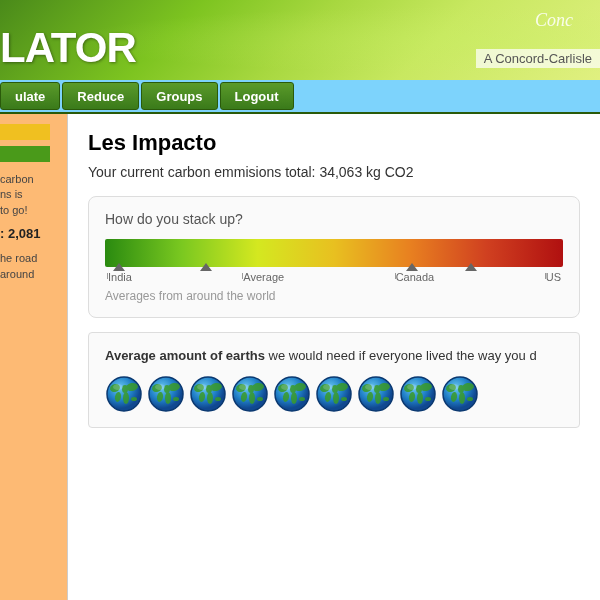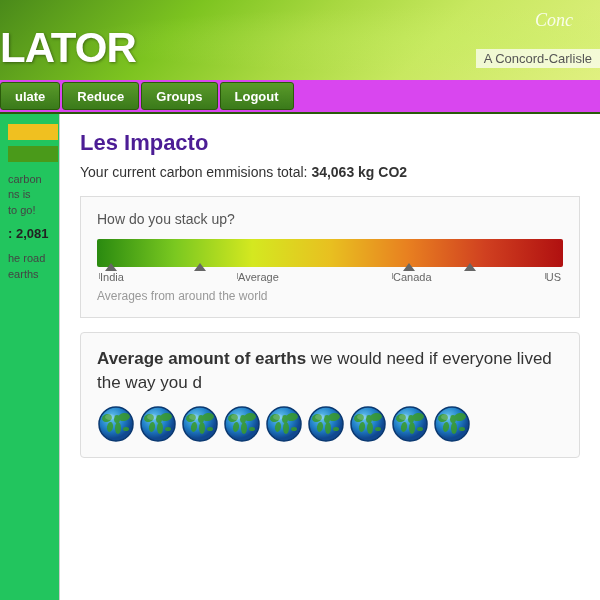--- a/index.html
+++ b/index.html
@@ -37,21 +37,21 @@
       bottom: 12px;
       right: 0px;
       color: #555;
       font-size: 13px;
       background: rgba(255,255,255,0.7);
       padding: 2px 8px;
     }
 
     
     .navbar {
-      background: #d946ef;
+      background: #7dd3fc;
       height: 34px;
       display: flex;
       align-items: center;
       padding: 0 0px;
       border-bottom: 2px solid #2a5a0a;
     }
     .nav-item {
       background: linear-gradient(to bottom, #5a9a2a, #3a7a1a);
       border: 1px solid #2a5a0a;
       color: white;
@@ -68,24 +68,24 @@
     }
 
     
     .layout {
       display: flex;
       height: 486px;
     }
 
     
     .sidebar {
-      width: 60px;
-      background: #22c55e;
+      width: 68px;
+      background: #fdba74;
       border-right: 1px solid #ccc;
-      padding: 10px 8px;
+      padding: 10px 0;
       flex-shrink: 0;
     }
     .sidebar-bar {
       height: 16px;
       background: #f0c020;
       margin-bottom: 6px;
       width: 50px;
     }
     .sidebar-bar-green {
       height: 16px;
@@ -108,37 +108,37 @@
 
     
     .main {
       flex: 1;
       padding: 16px 20px;
       background: white;
       overflow-y: auto;
     }
     .page-title {
       font-size: 22px;
-      color: #4c1d95;
+      color: #000000;
       font-weight: bold;
       margin-bottom: 8px;
     }
     .carbon-summary {
       font-size: 14px;
       color: #333;
       margin-bottom: 16px;
     }
     .carbon-summary strong {
-      font-weight: bold;
+      font-weight: normal;
     }
 
     
     .stack-box {
       border: 1px solid #ddd;
-      border-radius: 0;
+      border-radius: 8px;
       padding: 14px 16px;
       margin-bottom: 14px;
       background: #fafafa;
     }
     .stack-title {
       font-size: 14px;
       color: #555;
       margin-bottom: 12px;
     }
 
@@ -188,21 +188,21 @@
     }
 
     
     .earths-box {
       border: 1px solid #ddd;
       border-radius: 4px;
       padding: 14px 16px;
       background: #fafafa;
     }
     .earths-title {
-      font-size: 17px;
+      font-size: 13px;
       color: #333;
       margin-bottom: 10px;
       line-height: 1.4;
     }
     .earths-title strong {
       font-weight: bold;
     }
     .earths-row {
       display: flex;
       gap: 4px;
@@ -240,21 +240,21 @@
     <div class="sidebar-bar"></div>
     <div class="sidebar-bar-green"></div>
     <div class="sidebar-text">
       <span>carbon</span><br>
       <span>ns is</span><br>
       <span>to go!</span>
     </div>
     <div class="sidebar-number">: 2,081</div>
     <div class="sidebar-text">
       <span>he road</span><br>
-      <span>earths</span>
+      <span>around</span>
     </div>
   </aside>
 
   <main class="main">
 
     <h1 class="page-title">Les Impacto</h1>
 
     <p class="carbon-summary">
       <span>Your current carbon emmisions total: </span><strong>34,063 kg CO2</strong>
     </p>

